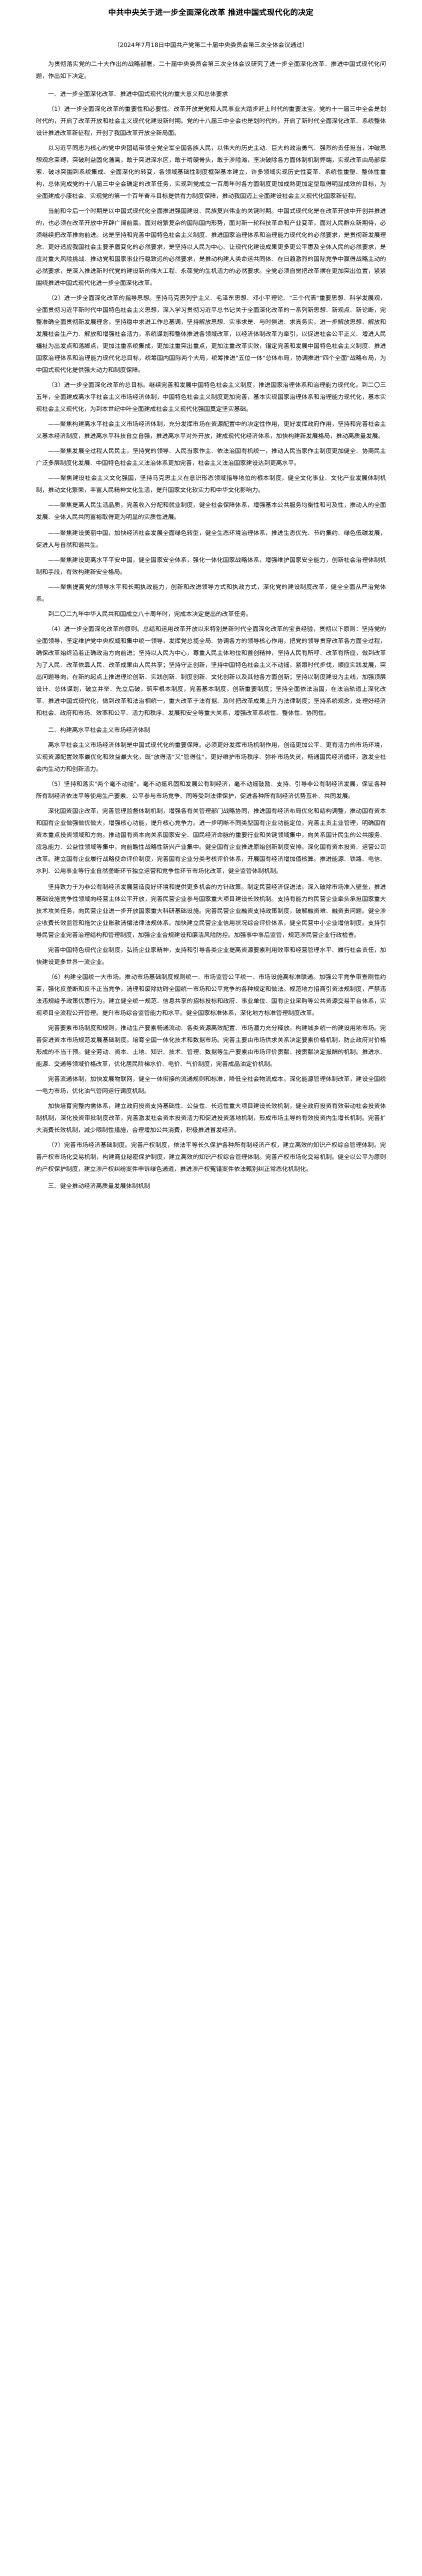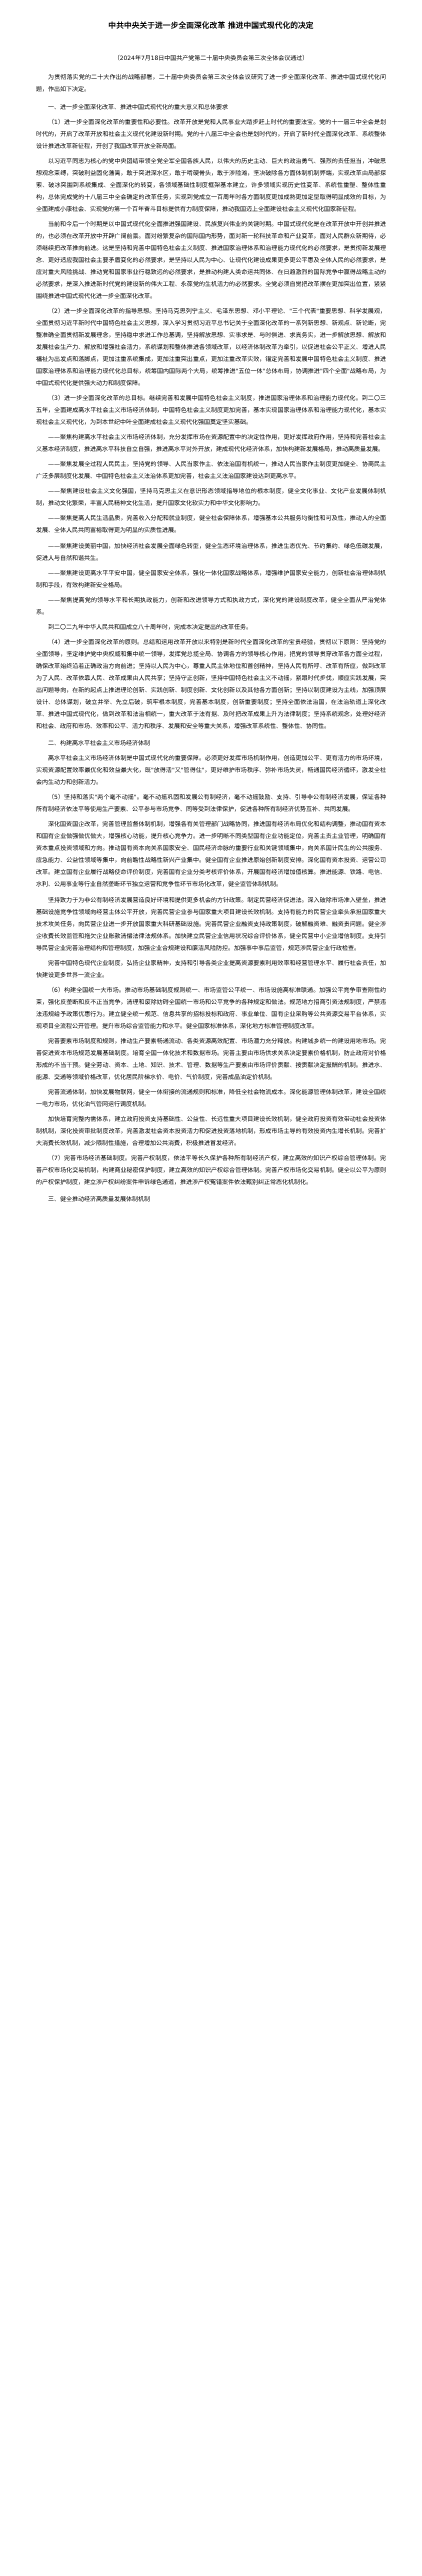--- a/index.html
+++ b/index.html
@@ -19,21 +19,21 @@
     box-sizing: border-box;
     padding: 0 36px 20.6px 36px;
     background: #ffffff;
   }
   .doc-title {
     text-align: center;
     font-size: 7.7px;
     font-weight: 700;
     line-height: 1.5;
     letter-spacing: 0.1px;
-    margin: 20px 0 0 0;
+    margin: 7px 0 0 0;
     color: #000;
   }
   .doc-subtitle {
     text-align: center;
     font-size: 6px;
     font-weight: 400;
     line-height: 1.5;
     margin: 21.6px 0 0 0;
     color: #000;
   }

